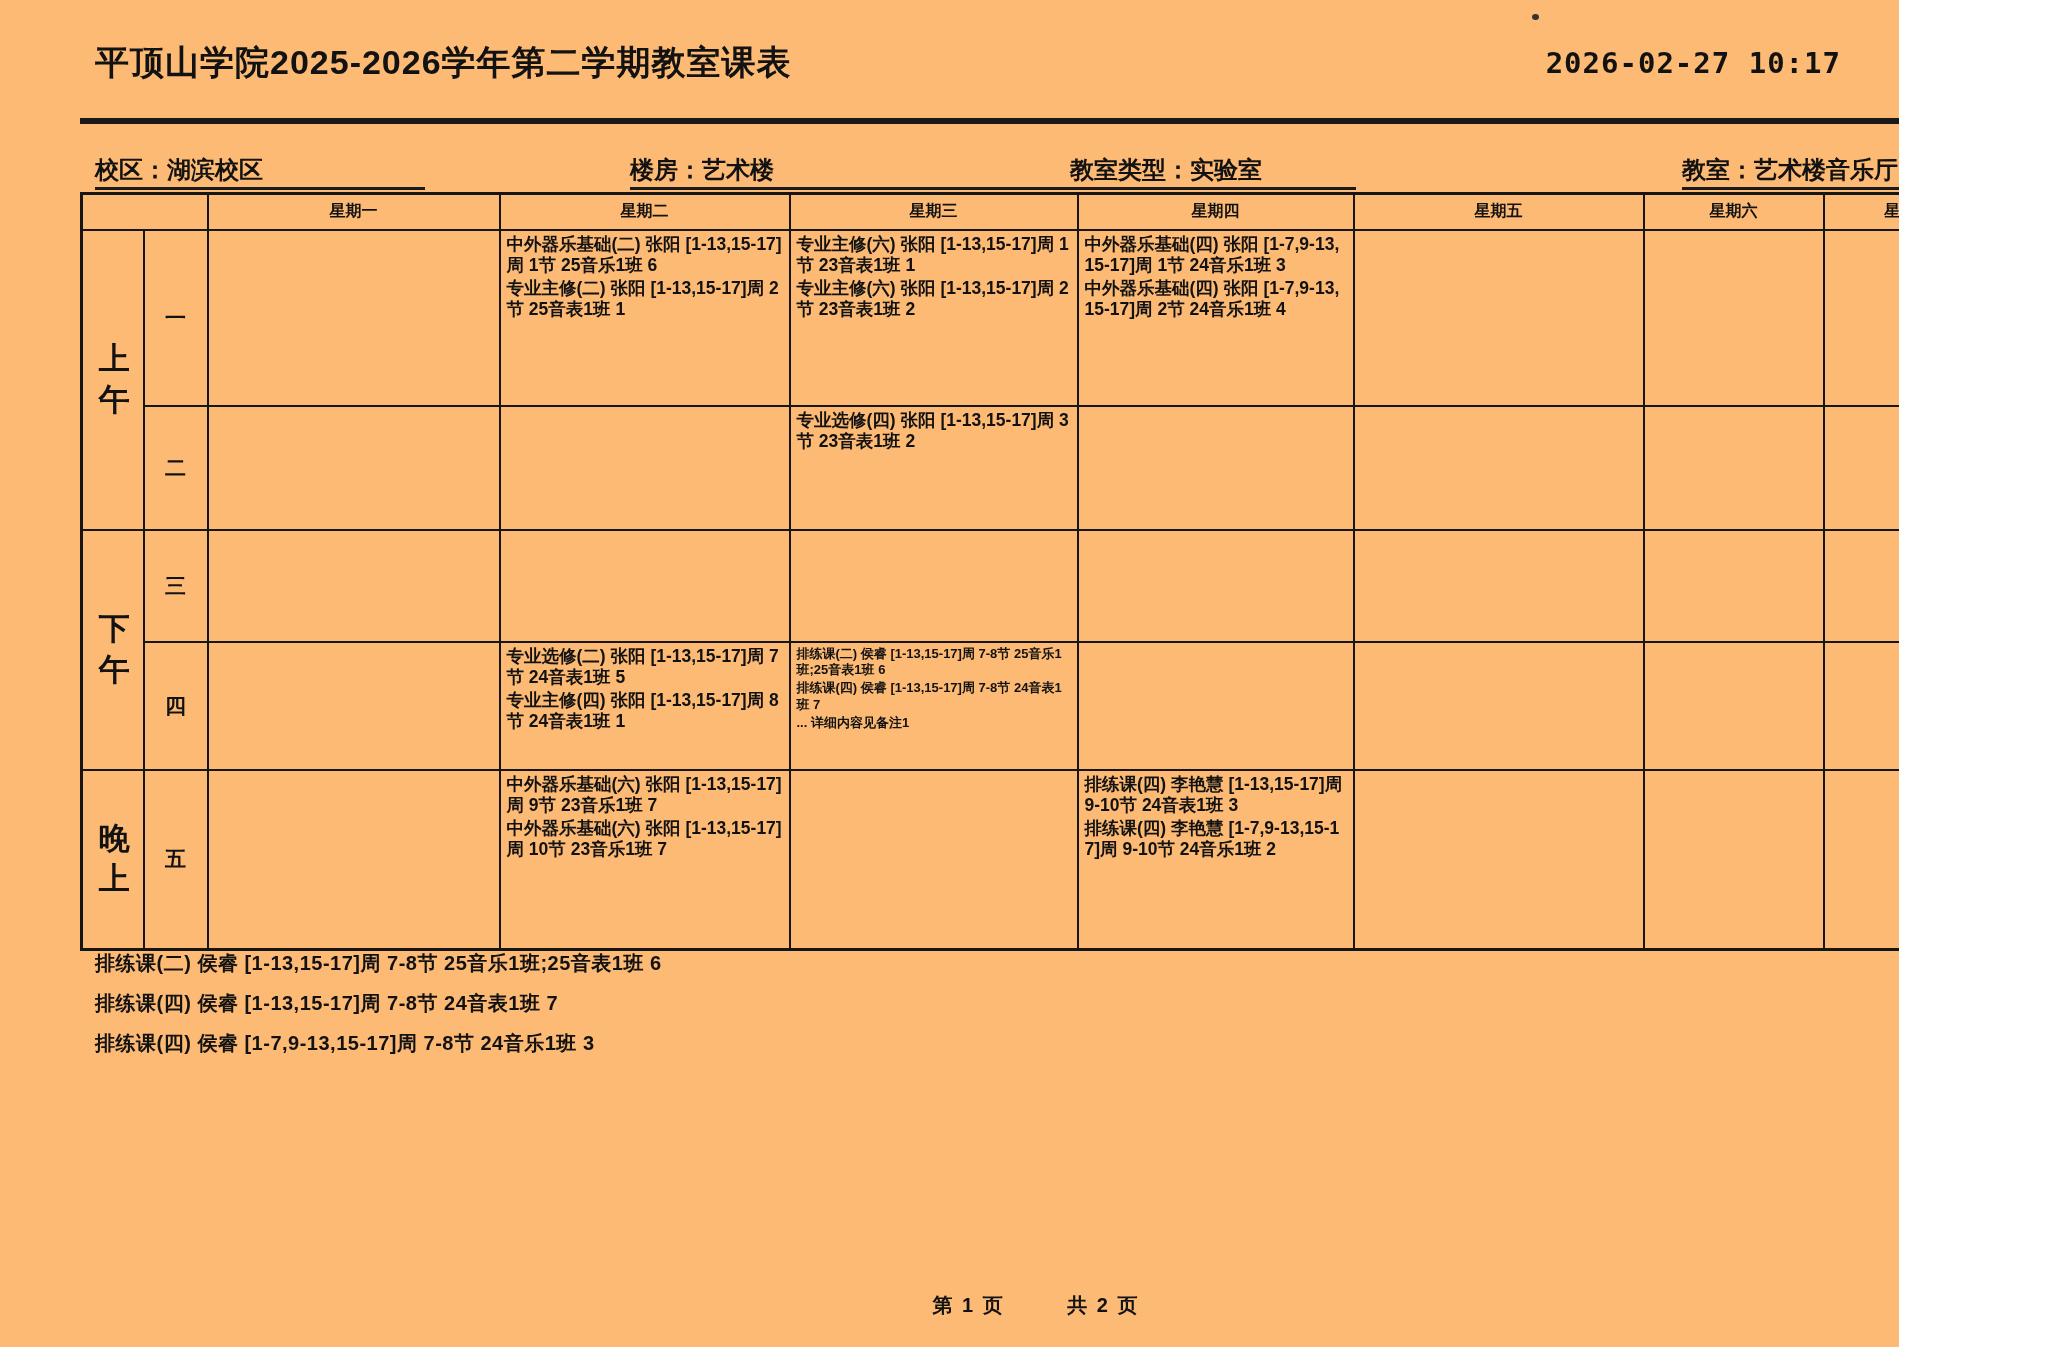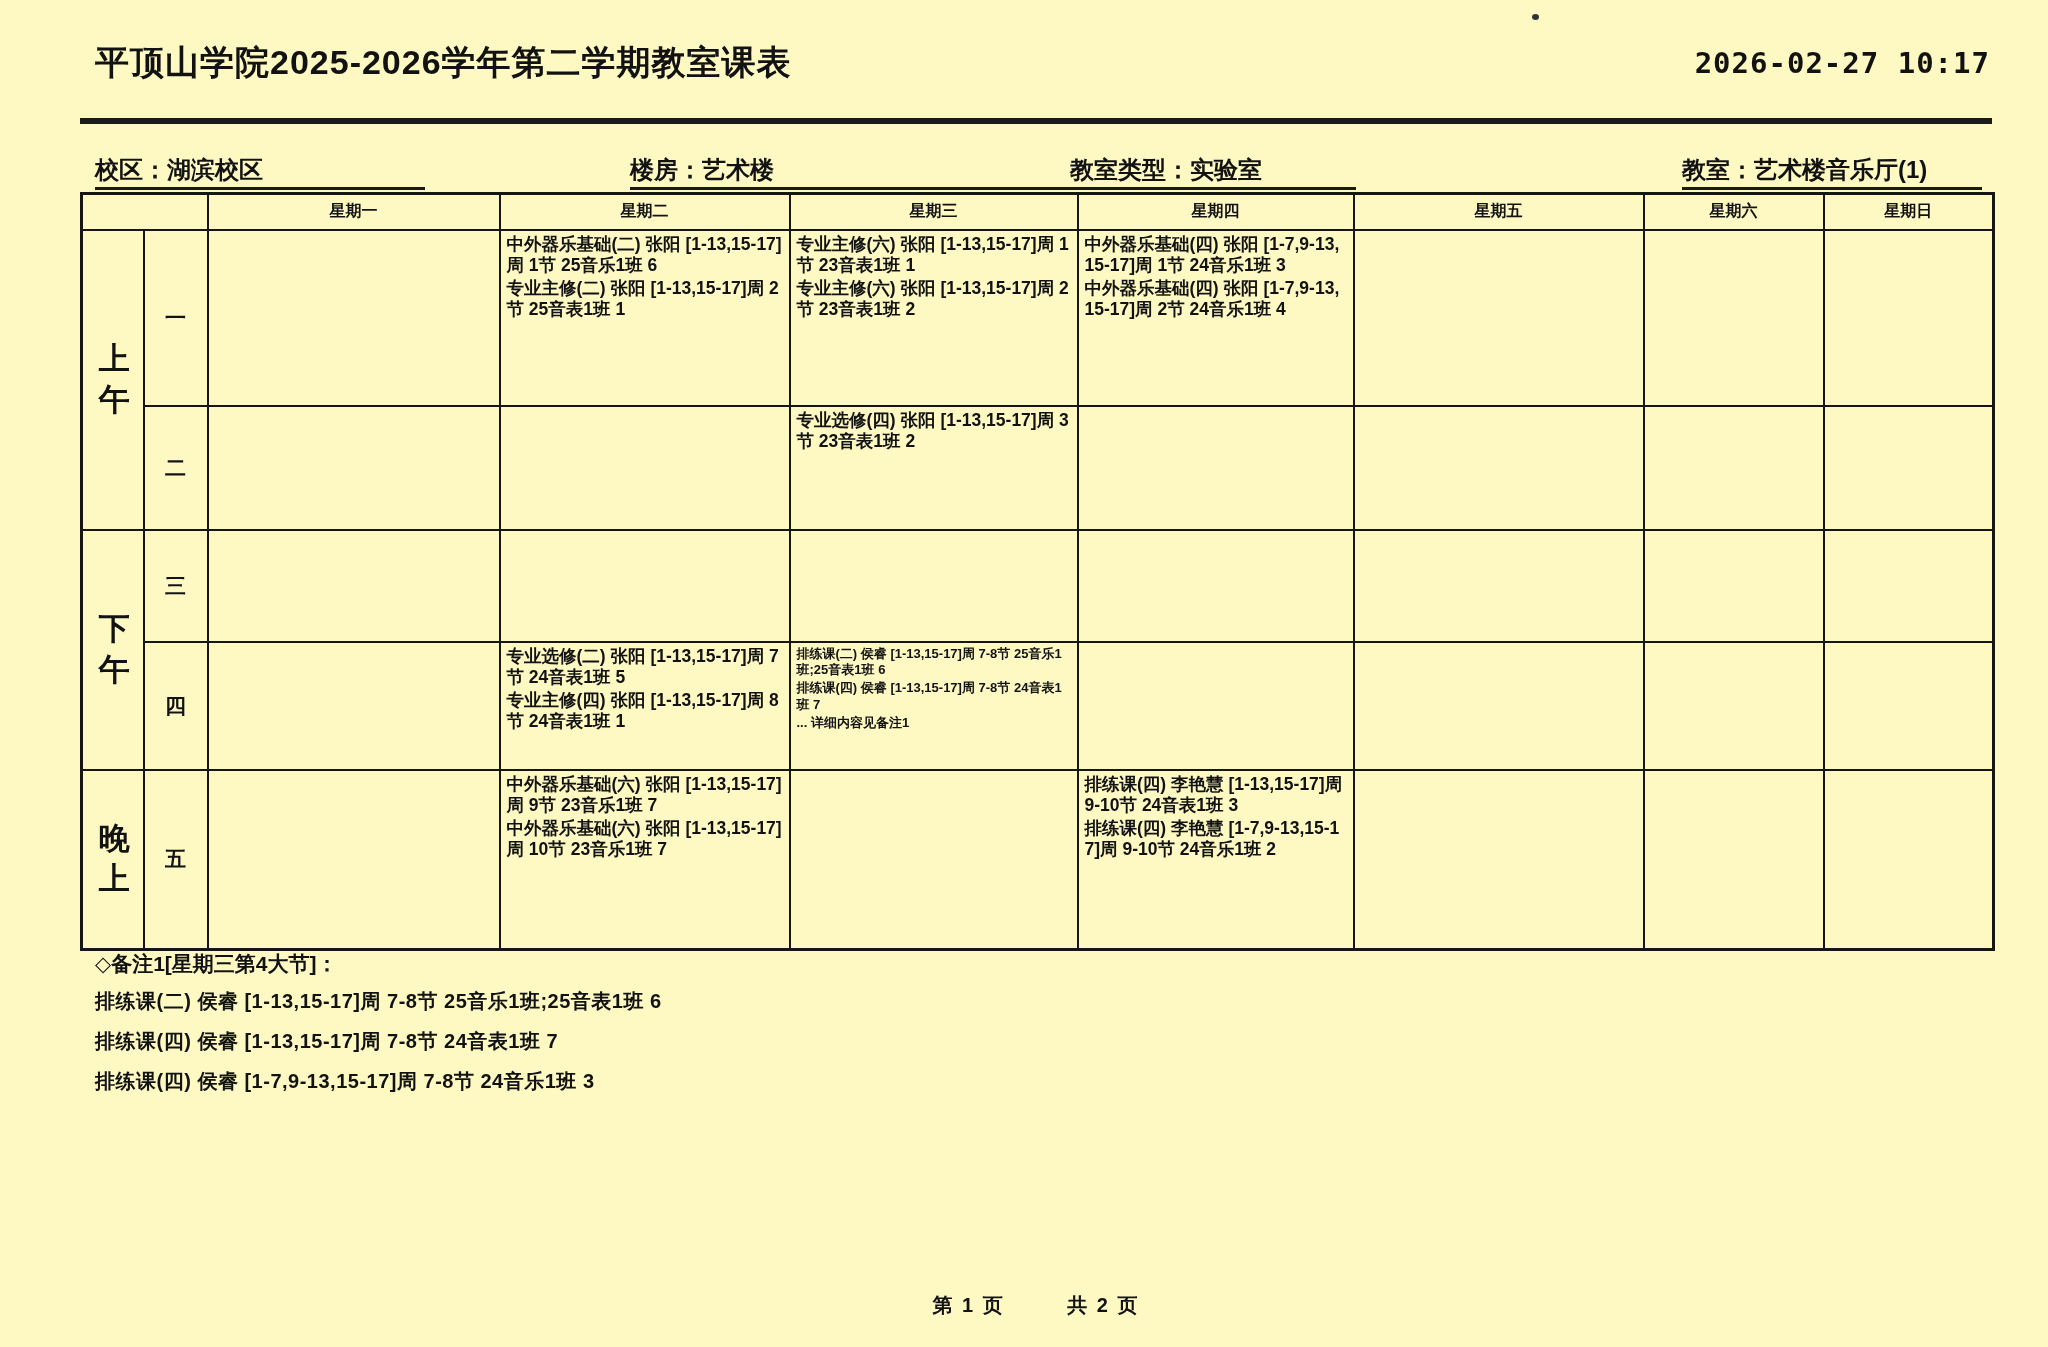--- a/index.html
+++ b/index.html
@@ -1,21 +1,21 @@
 <!DOCTYPE html>
 <html><head>
 <meta charset="utf-8">
 <style>
   * { box-sizing: border-box; margin: 0; padding: 0; }
   html, body { background: #ffffff; }
   .page {
     position: relative;
-    width: 2048px;
+    width: 1899px;
     height: 1347px;
-    background: #fef9c3;
+    background: #fdba74;
     color: #121212;
     font-family: "Liberation Sans", "DejaVu Sans", sans-serif;
     font-weight: bold;
     overflow: hidden;
   }
   .doc-title {
     position: absolute;
     left: 95px;
     top: 40px;
     font-size: 34px;
@@ -256,21 +256,20 @@
         <div class="entry">排练课(四) 李艳慧 [1-7,9-13,15-17]周 9-10节 24音乐1班 2</div>
       </td>
       <td class="cell"></td>
       <td class="cell"></td>
       <td class="cell"></td>
     </tr>
   </tbody>
     </table>
 
   <div class="notes">
-    <div class="notes-title">◇备注1[星期三第4大节]：</div>
     <div class="note-line">排练课(二) 侯睿 [1-13,15-17]周 7-8节 25音乐1班;25音表1班 6</div>
     <div class="note-line">排练课(四) 侯睿 [1-13,15-17]周 7-8节 24音表1班 7</div>
     <div class="note-line">排练课(四) 侯睿 [1-7,9-13,15-17]周 7-8节 24音乐1班 3</div>
   </div>
 
   <div class="footer">
     <span class="page-num">第 1 页</span>
     <span>共 2 页</span>
   </div>
 

